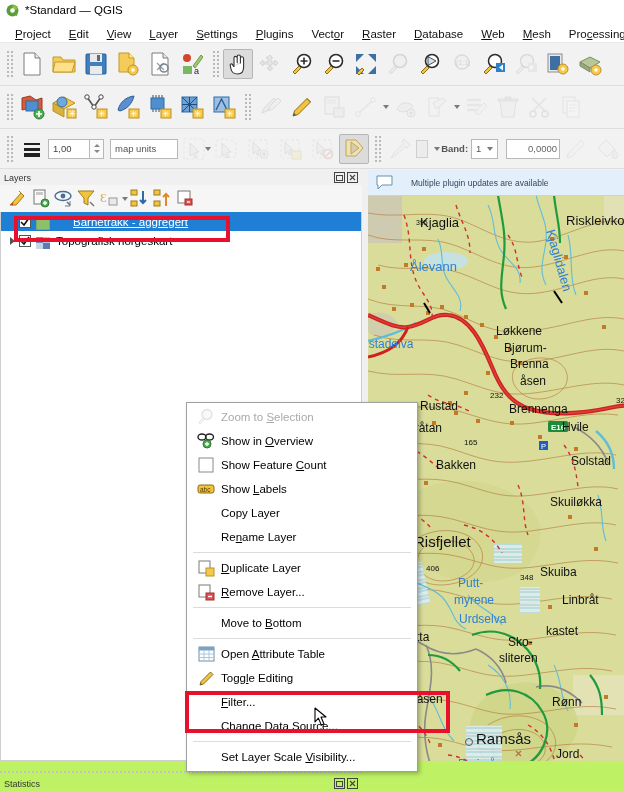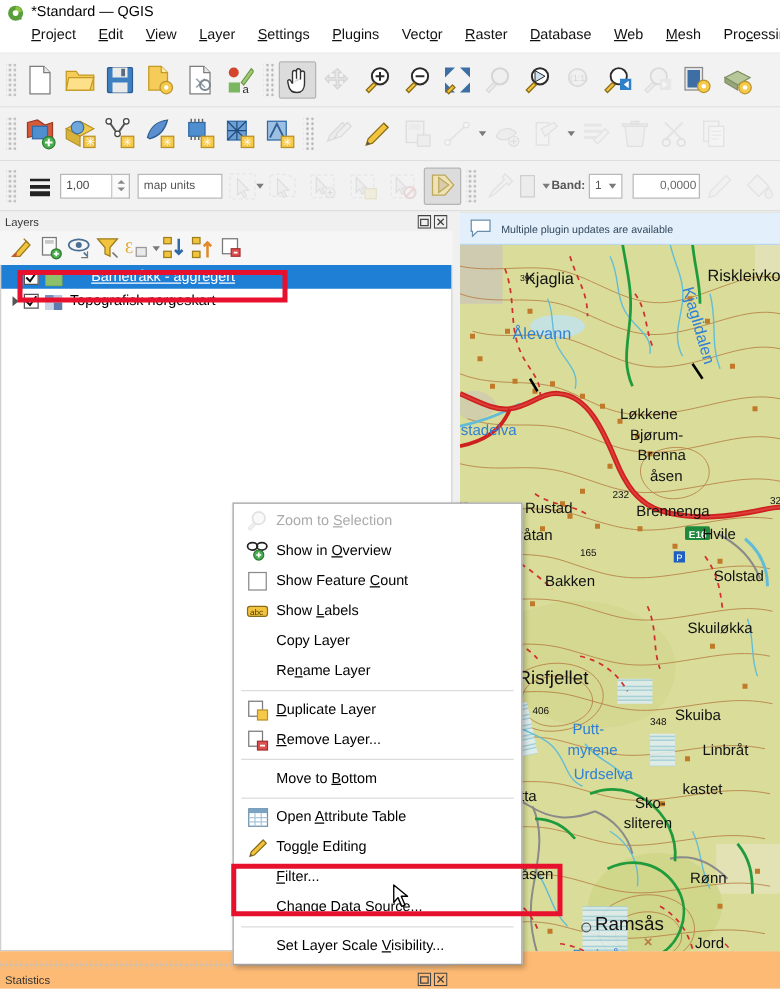--- a/index.html
+++ b/index.html
@@ -11,21 +11,21 @@
   }
   .app{position:absolute;inset:0;background:#f0f0f0;}
 
   
   .titlebar{height:20px;background:#ffffff;display:flex;align-items:center;padding:0 6px;}
   .qgis-logo{width:13px;height:13px;margin-right:6px;position:relative;flex:0 0 auto;}
   .qgis-logo svg{display:block;}
   .title-text{font-size:11.5px;color:#000;white-space:nowrap;}
 
   
-  .menubar{height:22px;background:#ffffff;display:flex;align-items:flex-start;padding-left:16px;
+  .menubar{height:22px;background:#ffffff;display:flex;align-items:flex-end;padding-left:6px;
            border-bottom:1px solid #e8e8e8;}
   .menu-item{font-size:11.5px;color:#111;padding:2px 9px;white-space:nowrap;cursor:default;}
   .menu-item u{text-decoration:underline;}
 
   
   .toolbar{height:43px;background:#f2f2f2;display:flex;align-items:center;
            border-bottom:1px solid #dedede;padding-left:2px;box-sizing:border-box;}
   .tb-row2{height:43px;}
   .tb-row3{height:40px;}
   .grip{width:8px;height:26px;margin:0 3px;flex:0 0 auto;
@@ -75,21 +75,21 @@
        justify-content:center;margin-right:5px;flex:0 0 auto;box-sizing:border-box;}
   .chk svg{display:block;}
   .lyr-sym{width:14px;height:12px;margin-right:6px;flex:0 0 auto;}
   .lyr-name{font-size:11.5px;color:#000;white-space:nowrap;}
   .tree-row.sel .lyr-name{color:#ffffff;text-decoration:underline;font-weight:normal;padding-left:17px;}
   .tree-row.sel .lyr-name{text-decoration:underline;}
 
   
   .mapwrap{position:absolute;left:368px;right:0;top:0;bottom:0;overflow:hidden;background:#cfd9b6;}
   .msgbar{position:absolute;left:0;right:0;top:0;height:25px;background:#e3f0fb;
-          border-bottom:1px solid #bcd6ea;display:flex;align-items:center;padding-left:8px;z-index:5;}
+          border-bottom:1px solid #bcd6ea;display:flex;align-items:center;padding-left:8px;z-index:5;gap:10px;}
   .msg-icon{width:17px;height:15px;margin-right:8px;flex:0 0 auto;}
   .msg-text{font-size:8.5px;color:#33475c;}
   .map{position:absolute;left:0;right:0;top:25px;bottom:0;overflow:hidden;}
   .map svg{position:absolute;left:0;top:0;}
 
   
   .ctxmenu{position:absolute;left:186px;top:232px;width:232px;background:#ffffff;
            border:1px solid #a0a0a0;box-shadow:2px 2px 4px rgba(0,0,0,.25);z-index:40;
            padding:2px 0;box-sizing:border-box;}
   .mi{height:24px;display:flex;align-items:center;position:relative;padding-left:8px;box-sizing:border-box;}
@@ -99,21 +99,21 @@
   .mi.disabled .ico{opacity:.35;}
   .sep{height:1px;background:#dcdcdc;margin:3px 6px;}
 
   
   .redbox{position:absolute;border:4px solid #e8112d;box-sizing:border-box;z-index:60;pointer-events:none;}
 
   
   .cursor{position:absolute;z-index:70;pointer-events:none;}
 
   
-  .statusbar{position:absolute;left:0;right:0;bottom:0;height:30px;background:#fdba74;padding-left:30px;}
+  .statusbar{position:absolute;left:0;right:0;bottom:0;height:30px;background:#bef264;padding-left:30px;}
   .stat-dock{position:absolute;left:0;bottom:0;width:362px;height:30px;}
   .stat-splitter{position:absolute;left:0;width:362px;bottom:16px;height:6px;
                  background-image:radial-gradient(circle,#c2c2c2 1px,transparent 1.2px);
                  background-size:4px 4px;background-position:center;}
   .stat-row{position:absolute;left:0;width:362px;bottom:0;height:15px;display:flex;align-items:center;padding:0 4px;box-sizing:border-box;}
   .stat-label{font-size:9px;color:#333;flex:1;}
 </style>
 </head>
 <body>
 

